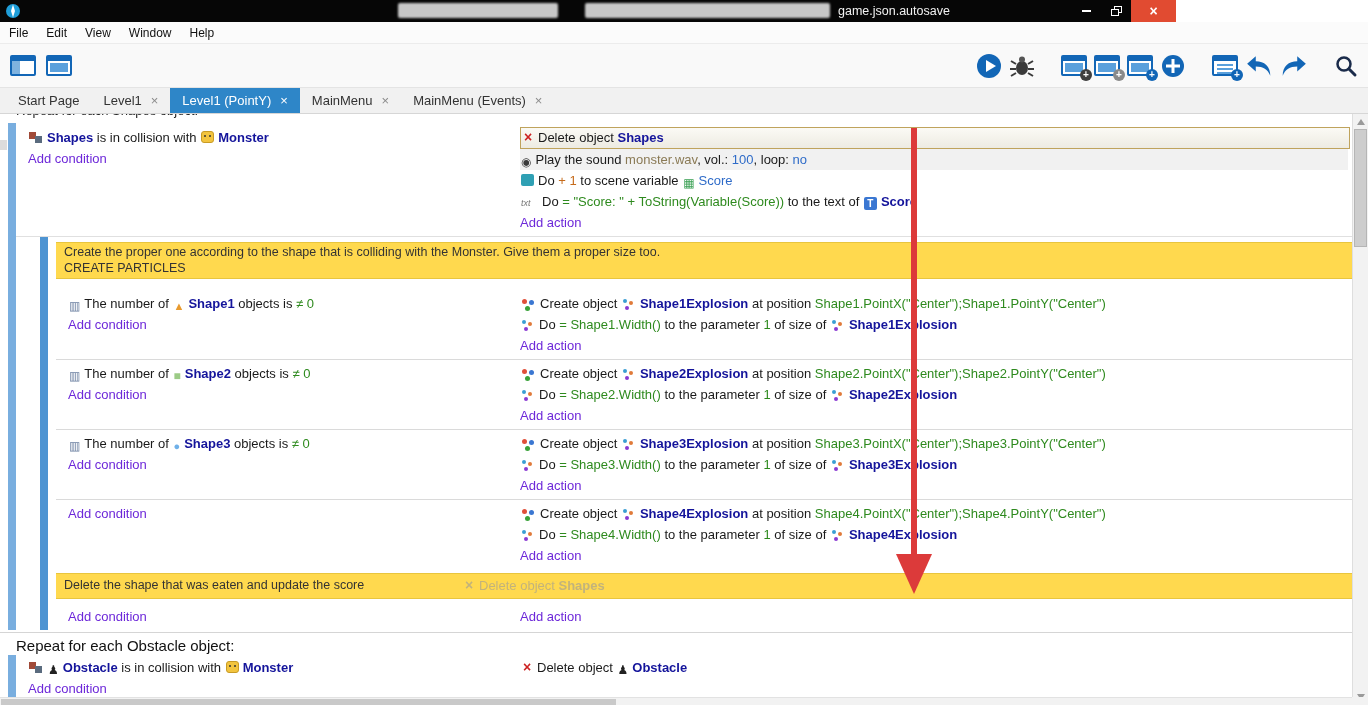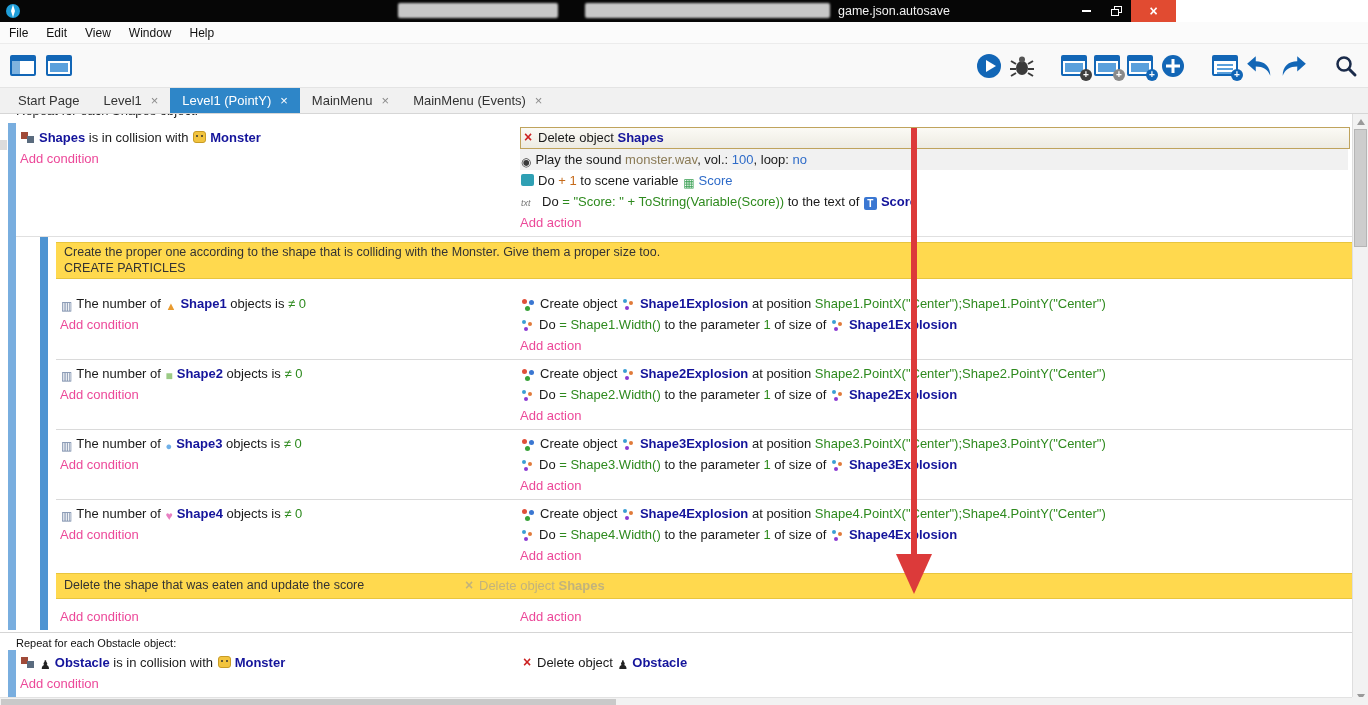--- a/index.html
+++ b/index.html
@@ -55,45 +55,45 @@
   .clipped{height:9px;overflow:hidden;position:relative}
   .clipped span{position:absolute;left:16px;top:-11px;font-size:13px;color:#222;white-space:nowrap}
   .fold{position:absolute;left:0;top:26px;width:7px;height:10px;background:#dcdcdc}
 
   .tl{display:flex}
   .gutter{width:8px;flex:0 0 auto}
   .tlbar{width:8px;flex:0 0 auto;background:#79aedf}
   .tlc{flex:1;min-width:0}
 
   .row{display:flex;align-items:flex-start}
-  .ccol{flex:0 0 auto;padding:2px 0 3px 4px}
+  .ccol{flex:0 0 auto;padding:2px 0 3px 12px}
   .w500{width:500px}
   .w460{width:460px}
   .acol{flex:1;min-width:0;padding:2px 0 3px 4px;overflow:hidden}
   .line{height:21px;line-height:21px;white-space:nowrap;overflow:hidden}
   .line span{white-space:pre}
-  .addlink{color:#ec4899}
+  .addlink{color:#6d28d9}
 
   .main-row{border-bottom:1px solid #e0e0e0;padding-top:2px}
   .line.selected{background:linear-gradient(#fbfaf5,#edebe2);border:1px solid #bfa35c;height:22px;line-height:20px;margin-right:2px}
   .line.hoverbg{background:#f1f1f1;margin-right:4px}
 
   .subwrap{display:flex;margin-left:24px}
   .subbar{width:8px;flex:0 0 auto;background:#4e94d2}
   .subc{flex:1;min-width:0;margin-left:8px}
 
   .comment{background:#ffd94e;color:#333;padding:2px 8px;font-size:12.5px;line-height:15.5px;border-top:1px solid #e8c53e;border-bottom:1px solid #e8c53e}
   .comment.c1{margin:5px 0 11px 0}
   .comment.c2{margin:4px 0 2px 0;padding:4px 8px}
   .sub-row{border-top:1px solid #dadada;padding-top:1px}
   .sub-row.first{border-top:none}
   .sub-row:nth-of-type(6){border-bottom:1px solid #dadada}
   .drag-row{height:29px;padding-top:3px}
 
-  .e2h{border-top:1px solid #d5d5d5;padding:4px 0 1px 16px;font-size:11px;color:#111;margin-top:2px}
+  .e2h{border-top:1px solid #d5d5d5;padding:4px 0 1px 16px;font-size:15px;color:#111;margin-top:2px}
 
   
   .seg-plain{color:#1a1a1a}
   .seg-obj{color:#14149b;font-weight:bold}
   .seg-g{color:#2e8a1e}
   .seg-b{color:#2e6bc8}
   .seg-o{color:#c56a1a}
   .seg-f{color:#8a7a55}
   .seg-ghost{color:#9a9a9a}
   .seg-ghostobj{color:#9a9a9a;font-weight:bold}
@@ -331,21 +331,20 @@
             </div>
             <div class="acol">
               <div class="line"><span class="ic create-icon"></span><span class="seg-plain">Create object </span><span class="ic particles-icon"></span><span class="seg-obj">Shape3Explosion</span><span class="seg-plain"> at position </span><span class="seg-g">Shape3.PointX("Center");Shape3.PointY("Center")</span></div>
               <div class="line"><span class="ic particles-icon"></span><span class="seg-plain">Do </span><span class="seg-g">= Shape3.Width()</span><span class="seg-plain"> to the parameter </span><span class="seg-g">1</span><span class="seg-plain"> of size of </span><span class="ic particles-icon"></span><span class="seg-obj">Shape3Explosion</span></div>
               <div class="line addlink">Add action</div>
             </div>
           </div>
 
           <div class="row sub-row">
             <div class="ccol w460">
-              <div class="line"><span class="ic count-icon">▥</span><span class="seg-plain">The number of </span><span class="ic shape4-icon">♥</span><span class="seg-obj">Shape4</span><span class="seg-plain"> objects is </span><span class="seg-g">≠ 0</span></div>
               <div class="line addlink">Add condition</div>
             </div>
             <div class="acol">
               <div class="line"><span class="ic create-icon"></span><span class="seg-plain">Create object </span><span class="ic particles-icon"></span><span class="seg-obj">Shape4Explosion</span><span class="seg-plain"> at position </span><span class="seg-g">Shape4.PointX("Center");Shape4.PointY("Center")</span></div>
               <div class="line"><span class="ic particles-icon"></span><span class="seg-plain">Do </span><span class="seg-g">= Shape4.Width()</span><span class="seg-plain"> to the parameter </span><span class="seg-g">1</span><span class="seg-plain"> of size of </span><span class="ic particles-icon"></span><span class="seg-obj">Shape4Explosion</span></div>
               <div class="line addlink">Add action</div>
             </div>
           </div>
 
           <div class="comment c2">

